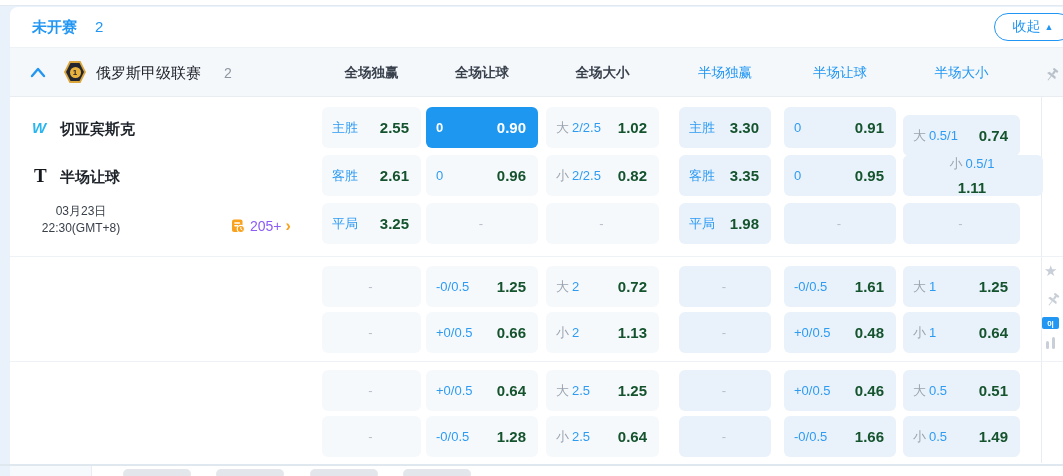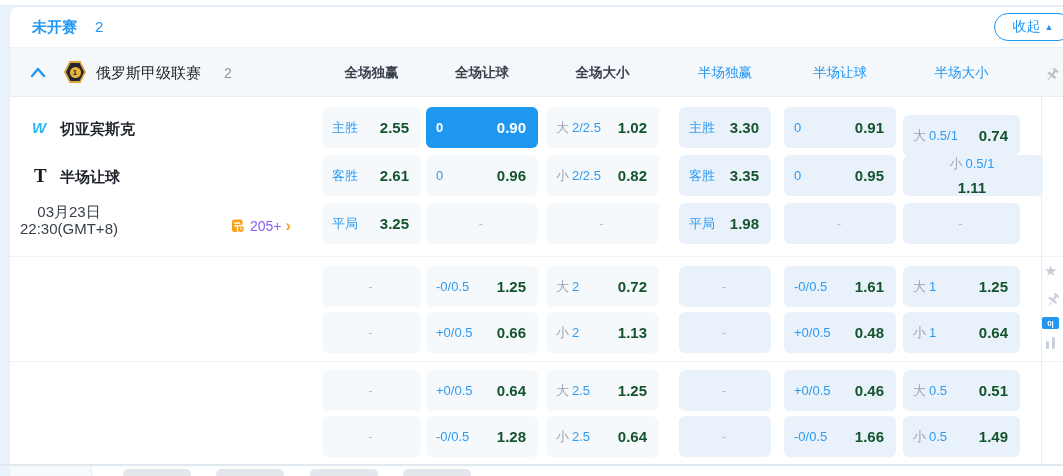--- a/index.html
+++ b/index.html
@@ -44,21 +44,21 @@
   #rail-pin{left:1045px;top:292px;cursor:pointer;}
   #rail-badge{left:1042px;top:317px;min-width:17px;height:12px;background:#2196f3;border-radius:2px;color:#fff;font-size:8px;font-weight:700;display:flex;align-items:center;justify-content:center;cursor:pointer;padding:0 2px;}
   #rail-bars{left:1046px;top:337px;display:flex;align-items:flex-end;gap:3px;cursor:pointer;}
   #rail-bars i{display:block;width:3px;background:#c9cfd8;border-radius:2px;}
   #rail-bars i.b1{height:8px;} #rail-bars i.b2{height:12px;}
   
   #home-logo{left:32px;top:119px;width:22px;font-size:15px;font-weight:800;font-style:italic;color:#2ab5ef;}
   #away-logo{left:34px;top:165px;width:22px;font-size:19px;font-weight:700;color:#15181d;font-family:"Liberation Serif","DejaVu Serif",serif;}
   #home-name{left:60px;top:120px;font-size:15px;font-weight:700;color:#1f242b;}
   #away-name{left:60px;top:168px;font-size:15px;font-weight:700;color:#1f242b;}
-  #match-datetime{left:8px;top:203px;width:122px;text-align:center;font-size:15px;color:#39404a;line-height:17px;}
+  #match-datetime{left:20px;top:203px;width:122px;text-align:center;font-size:12px;color:#39404a;line-height:17px;}
   #more-markets{left:230px;top:218px;display:flex;align-items:center;gap:4px;cursor:pointer;}
   #more-markets .num{color:#8b5cf6;font-size:14px;}
   #more-markets .chev{color:#f9a11b;font-size:16px;font-weight:700;line-height:14px;}
   
   .odds-cell{
     position:absolute;height:41px;border-radius:6px;background:#f6f9fc;
     display:flex;align-items:center;justify-content:space-between;
     padding:0 12px 0 10px;font-size:13px;cursor:pointer;
   }
   .odds-cell.half{background:#e9f2fa;}

